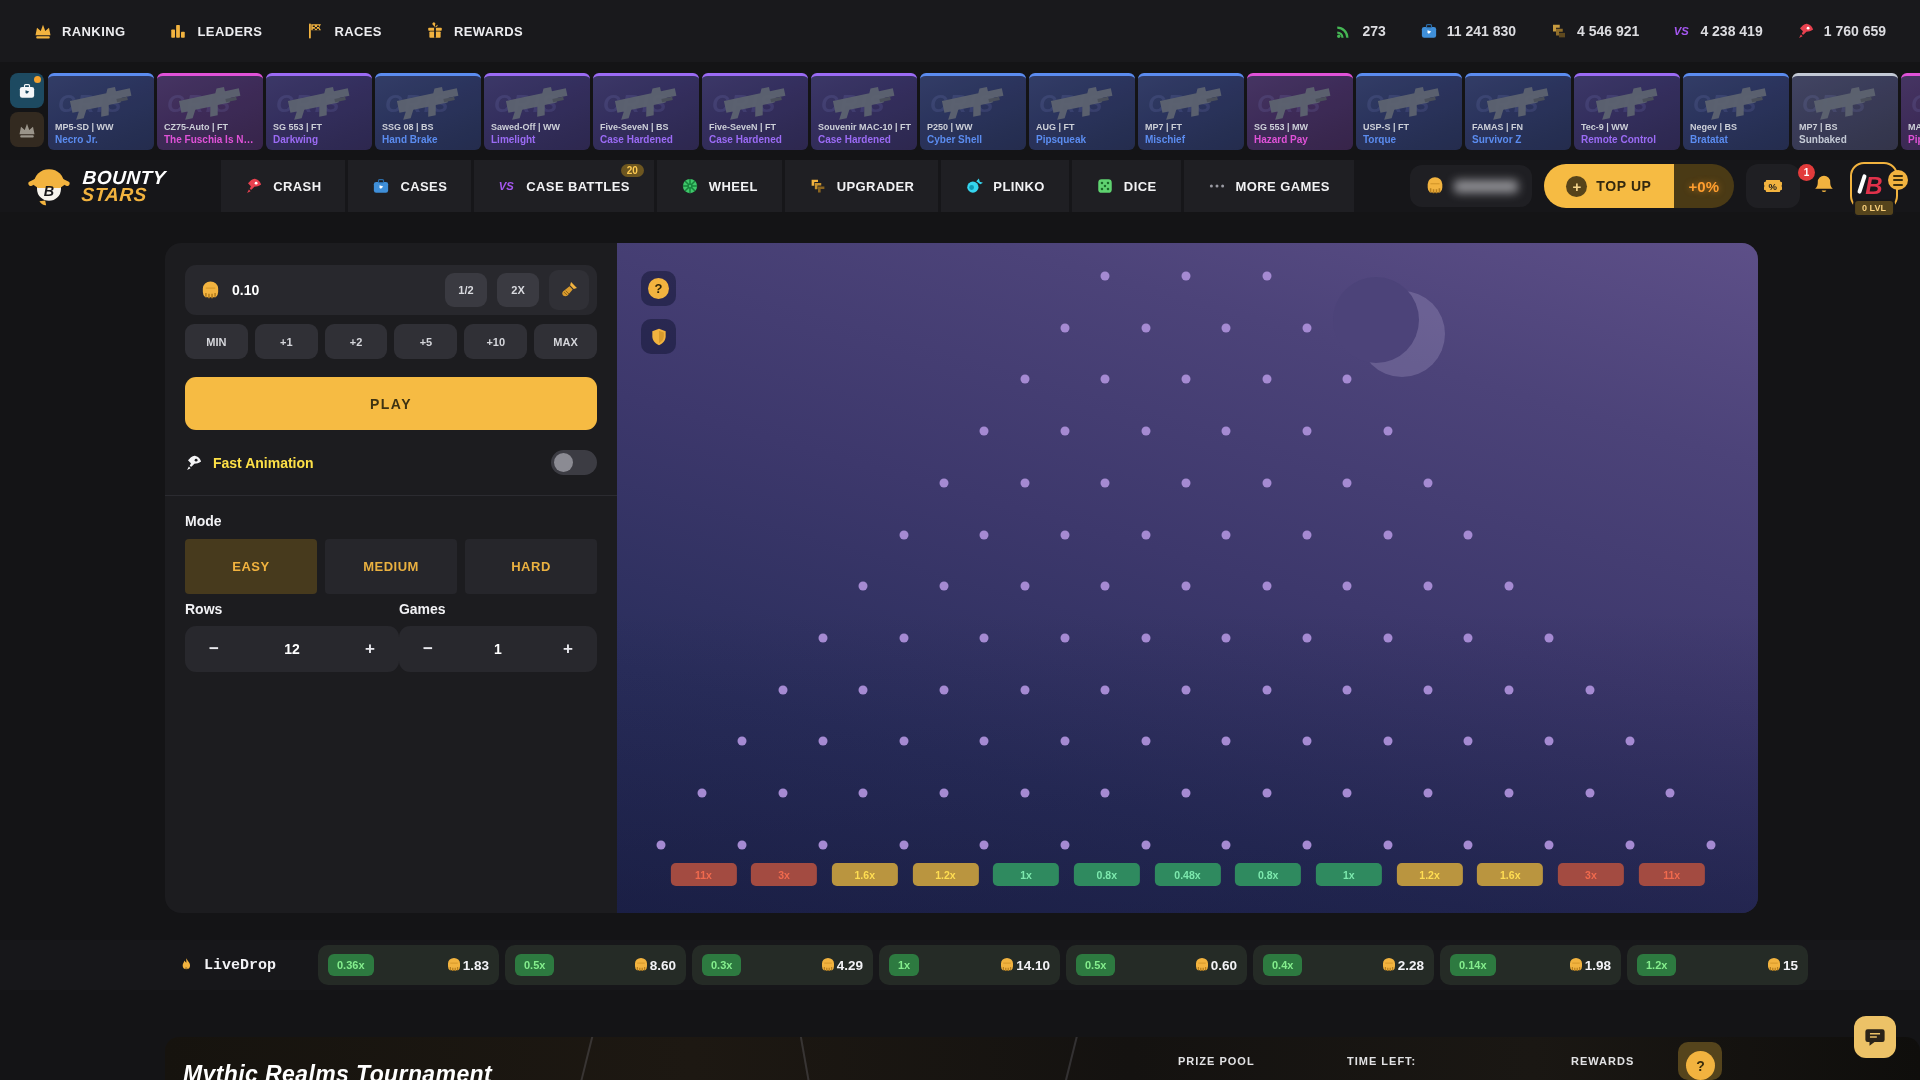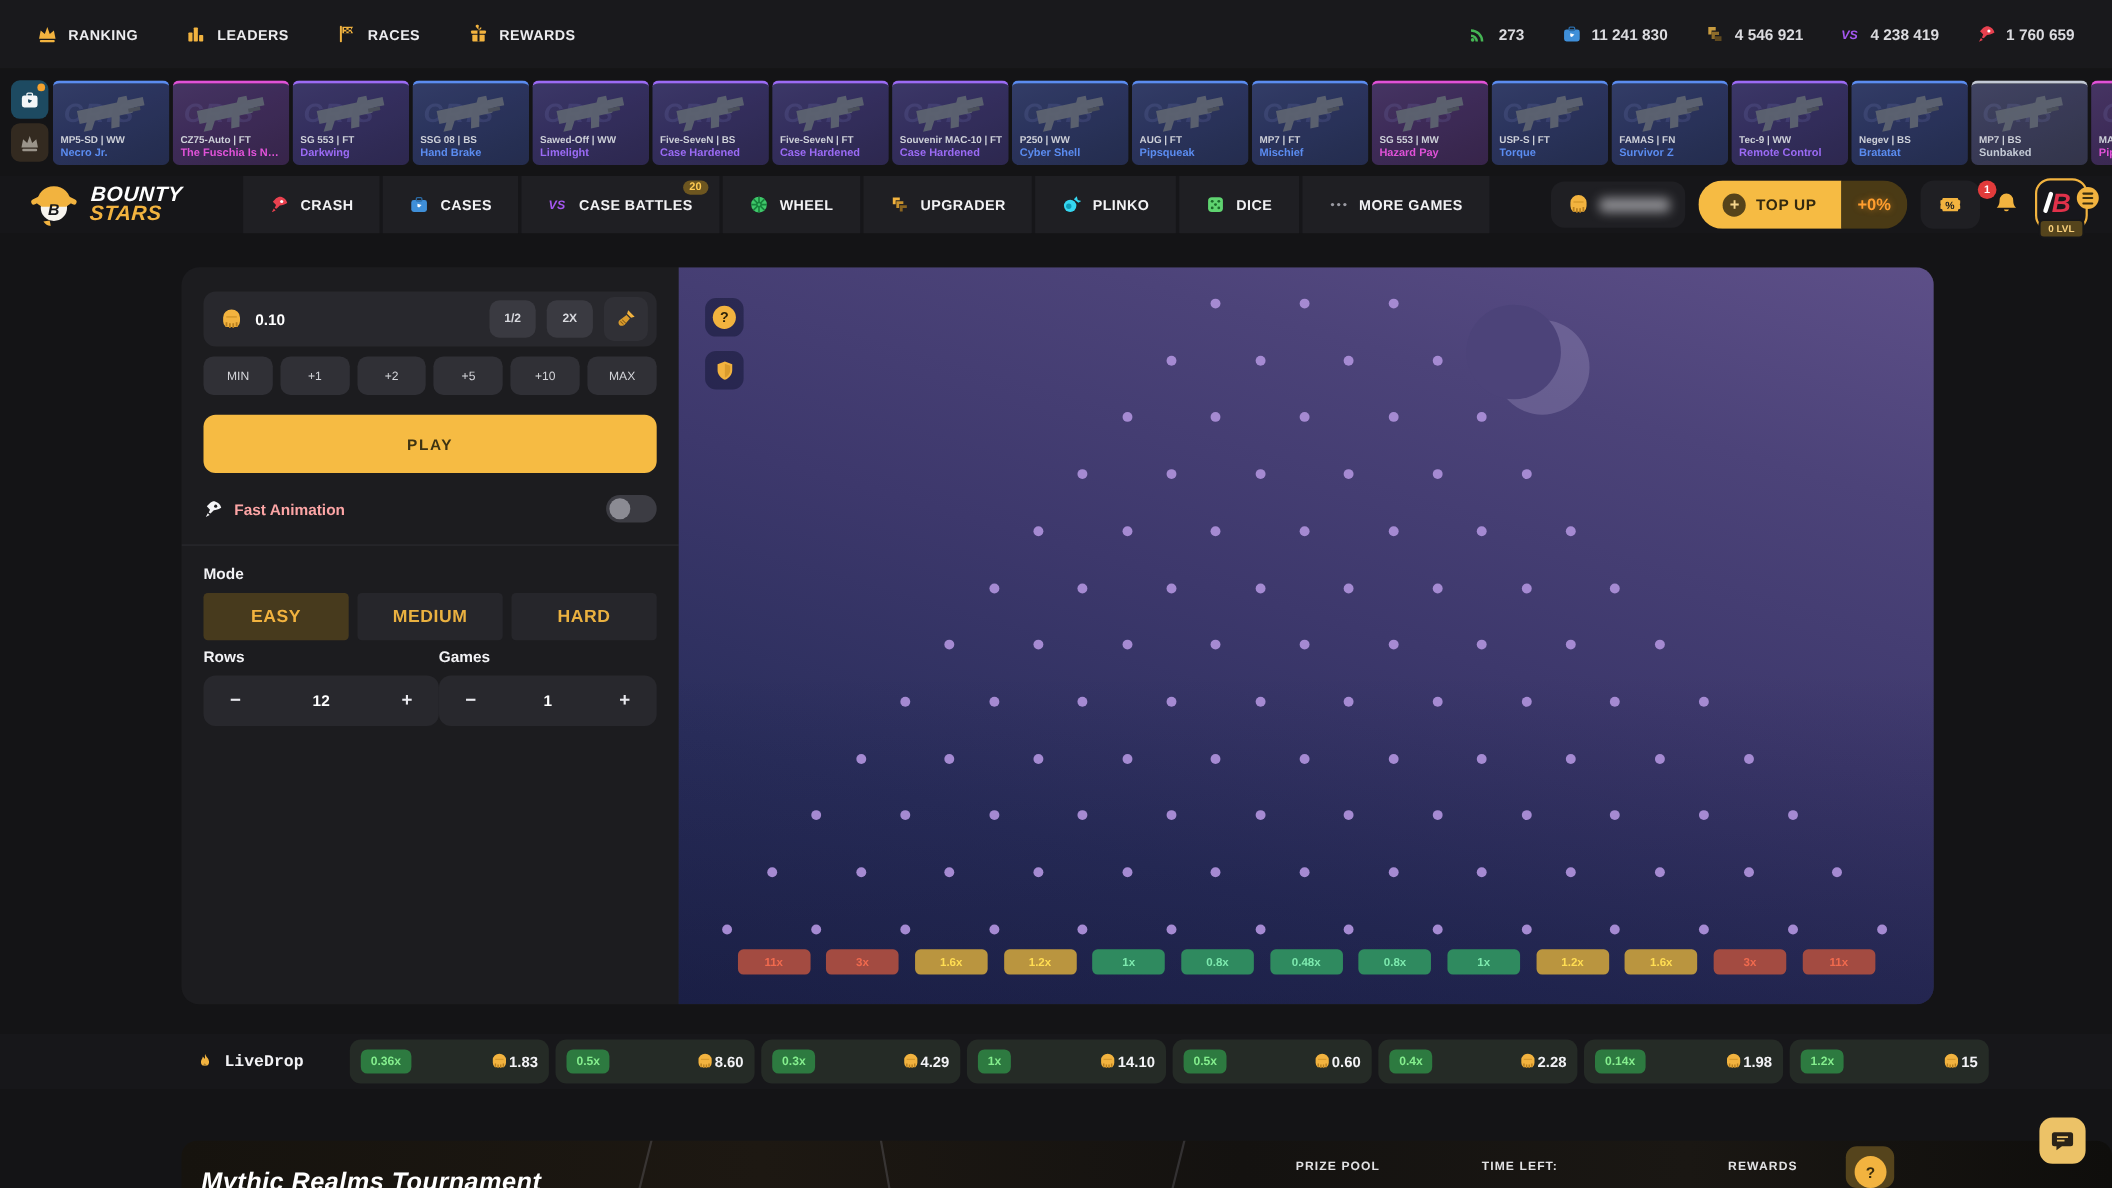--- a/index.html
+++ b/index.html
@@ -107,37 +107,37 @@
   .bet-input .ic { width:23px; height:23px; }
   .bet-input .val { color:#fff; font-size:14px; font-weight:bold; flex:1; }
   .mini-pill { width:42px; height:34px; background:#3a3a41; border-radius:9px; color:#d9dadf;
     font-size:11px; font-weight:bold; display:flex; align-items:center; justify-content:center;
     cursor:pointer; }
   .broom-btn { width:40px; height:40px; background:#303036; border-radius:9px; display:flex;
     align-items:center; justify-content:center; cursor:pointer; }
   .broom-btn .ic { width:20px; height:20px; }
   .quick-row { display:flex; gap:7px; margin-top:9px; }
   .qbtn2 { flex:1; height:35px; background:#303036; border-radius:9px; color:#d5d6db;
-    font-size:11px; font-weight:normal; display:flex; align-items:center; justify-content:center;
+    font-size:11px; font-weight:bold; display:flex; align-items:center; justify-content:center;
     cursor:pointer; }
   .play-btn { margin-top:18px; width:100%; height:53px; background:#f6bb43; border:none;
     border-radius:11px; color:#3e3312; font-size:14px; font-weight:bold; letter-spacing:1.5px;
     cursor:pointer; font-family:inherit; }
   .fast-row { margin-top:20px; display:flex; align-items:center; gap:10px; }
   .fast-row .ic { width:18px; height:18px; }
-  .fast-row .lbl { color:#fca5a5; font-size:14px; font-weight:bold; }
+  .fast-row .lbl { color:#fde047; font-size:14px; font-weight:bold; }
   .toggle { margin-left:auto; width:46px; height:25px; background:#3c3c43; border-radius:13px;
     position:relative; cursor:pointer; }
   .toggle .knob { position:absolute; left:3px; top:3px; width:19px; height:19px;
     border-radius:50%; background:#8b8b93; }
   .divider { margin:20px -20px 0; height:1px; background:#2b2b30; }
   .sec-label { margin-top:17px; color:#f2f2f5; font-size:14px; font-weight:bold; }
   .mode-row { display:flex; gap:8px; margin-top:10px; }
-  .mode-btn { flex:1; height:43px; border-radius:4px; background:#26262b; color:#eab140;
-    font-size:16px; font-weight:bold; display:flex; align-items:center; justify-content:center;
+  .mode-btn { flex:1; height:55px; border-radius:4px; background:#26262b; color:#eab140;
+    font-size:13px; font-weight:bold; display:flex; align-items:center; justify-content:center;
     letter-spacing:.5px; cursor:pointer; }
   .mode-btn.selected { background:#473a1d; color:#f2b33f; }
   .two-col { display:grid; grid-template-columns:1.08fr 1fr; margin-top:7px; }
   .col-label { color:#f2f2f5; font-size:14px; font-weight:bold; margin-bottom:9px; }
   .stepper { height:46px; background:#28282d; border-radius:11px; display:flex;
     align-items:center; justify-content:space-between; padding:0 16px; }
   .stepper .sbtn { color:#e9e9ee; font-size:17px; font-weight:bold; cursor:pointer;
     width:26px; text-align:center; }
   .stepper .sval { color:#fff; font-size:14px; font-weight:bold; }
 

